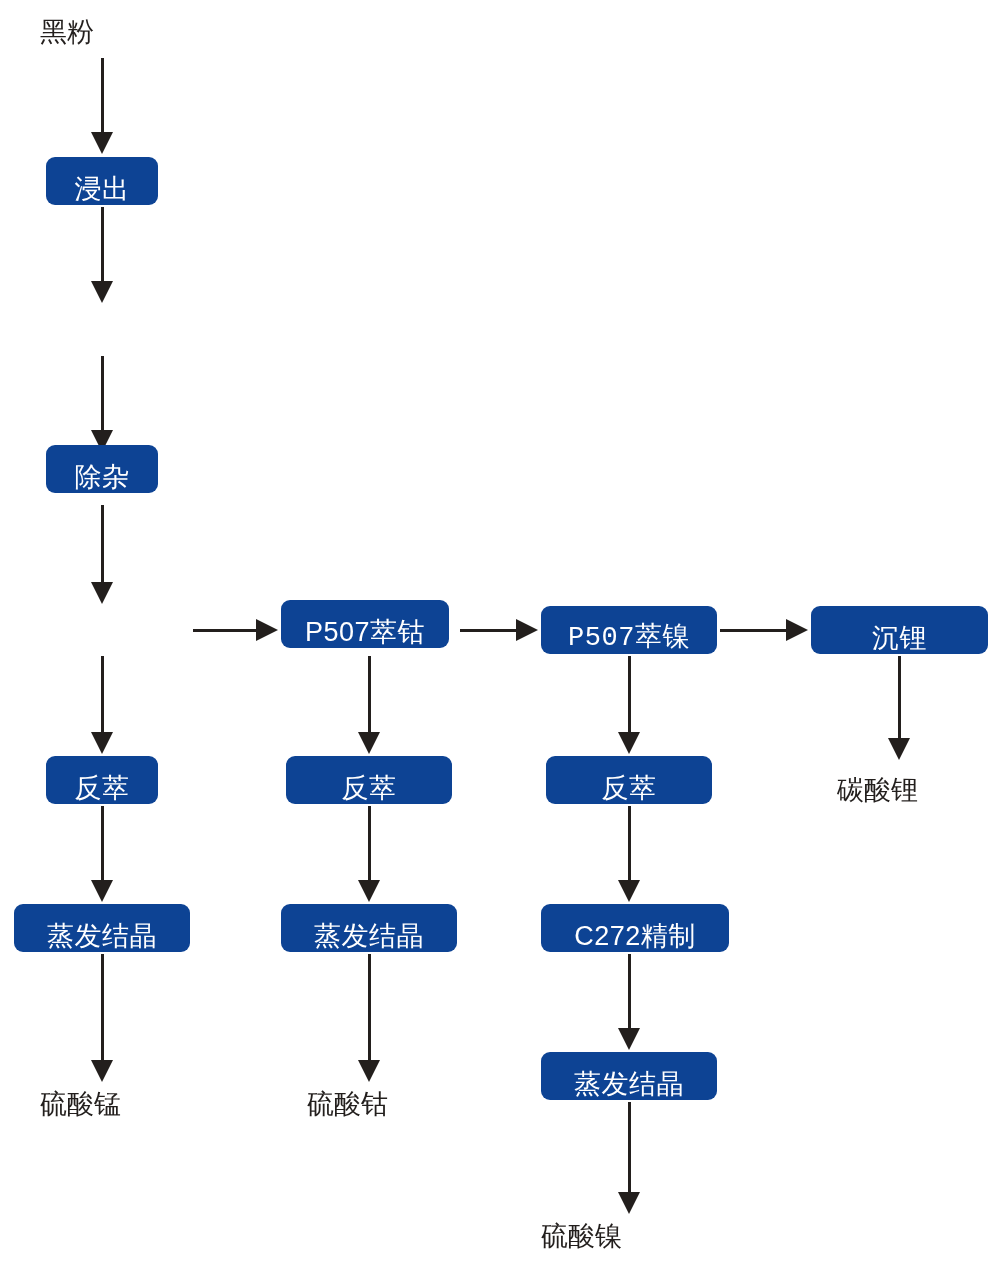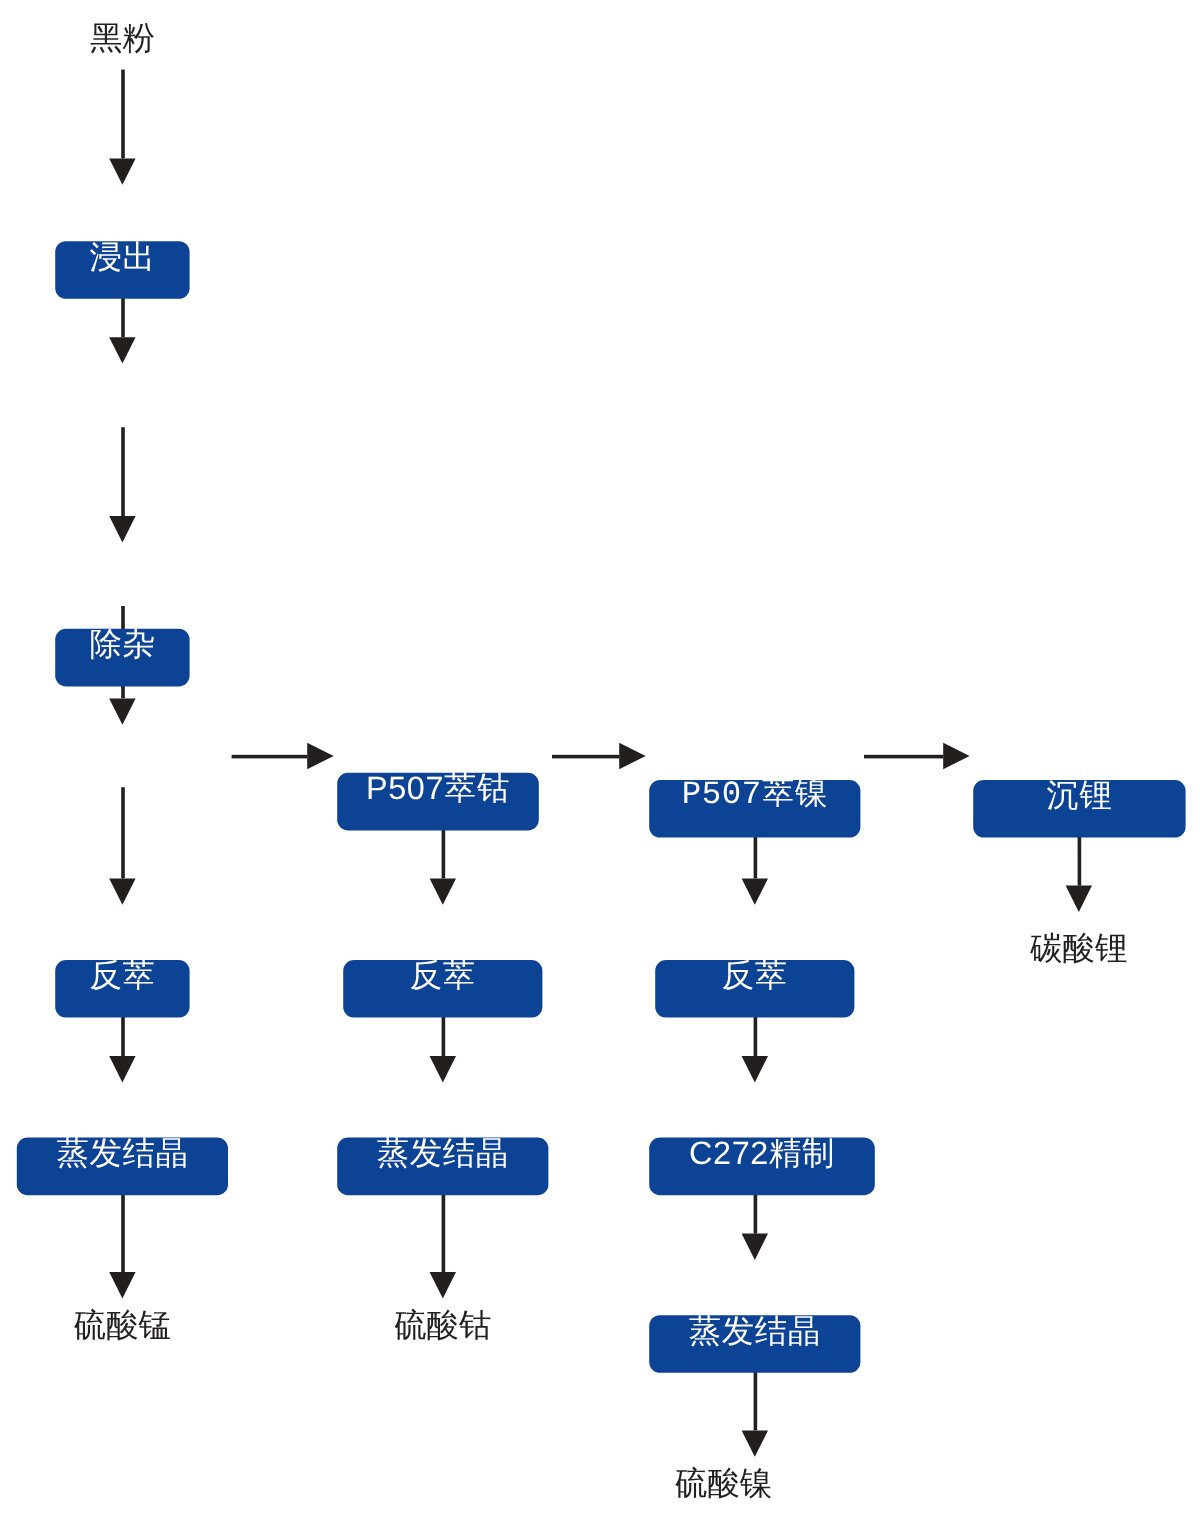--- a/index.html
+++ b/index.html
@@ -17,40 +17,39 @@
     background: #ffffff;
     overflow: hidden;
   }
   
   .node {
     position: absolute;
     background: #0d4394;
     color: #ffffff;
     border-radius: 9px;
     display: flex;
-    align-items: flex-start;
+    align-items: flex-end;
     justify-content: center;
     font-size: 27px;
     letter-spacing: 0.5px;
     line-height: 1;
     white-space: nowrap;
     box-sizing: border-box;
     padding-bottom: 2px;
-    margin-top: 44px;
   }
   
   .plain {
     position: absolute;
     color: #231f1d;
     font-size: 27px;
     line-height: 1;
     white-space: nowrap;
     display: flex;
     align-items: center;
-    justify-content: center;
+    justify-content: flex-start;
   }
   
   .arrow-v {
     position: absolute;
     width: 0;
   }
   .arrow-v .shaft {
     position: absolute;
     left: 50%;
     top: 0;
@@ -183,21 +182,21 @@
   <div class="arrow-v" style="left:899px; top:656px; height:104px;">
     <div class="shaft" style="height:82px;"></div>
     <div class="head"></div>
   </div>
 
   <div class="node" style="left:46px; top:157px; width:112px; height:48px;">
     <span>浸出</span>
   </div>
 
 
-  <div class="node" style="left:46px; top:480px; width:112px; height:48px;">
+  <div class="node" style="left:46px; top:445px; width:112px; height:48px;">
     <span>除杂</span>
   </div>
 
 
   <div class="node" style="left:281px; top:600px; width:168px; height:48px;">
     <span>P507萃钴</span>
   </div>
 
   <div class="node" style="left:541px; top:606px; width:176px; height:48px;font-family:Liberation Mono, monospace;">
     <span>P507萃镍</span>

